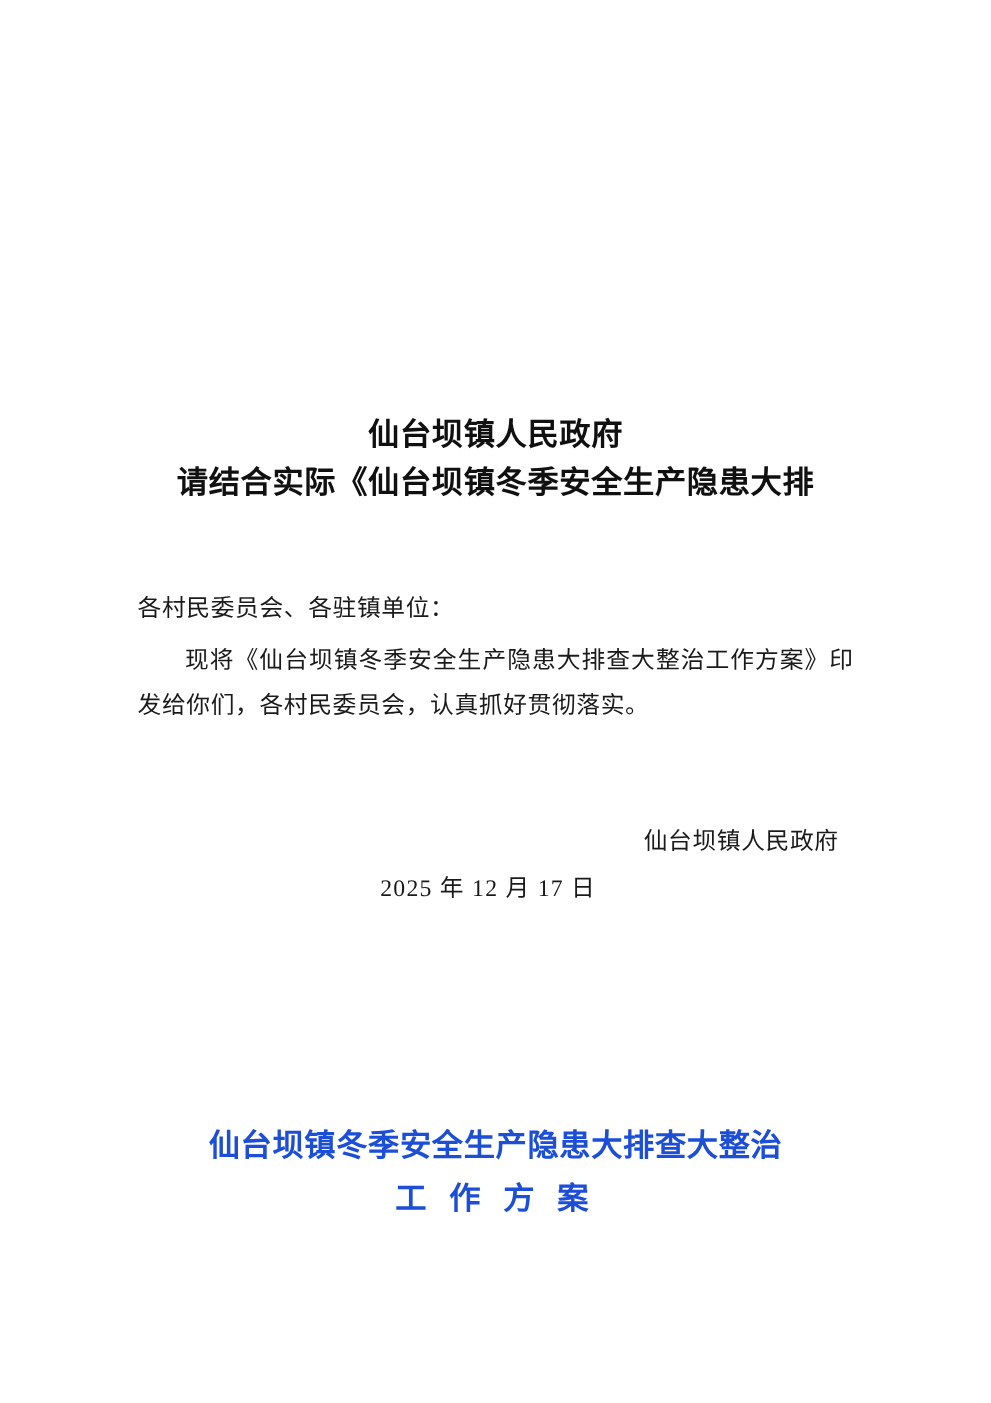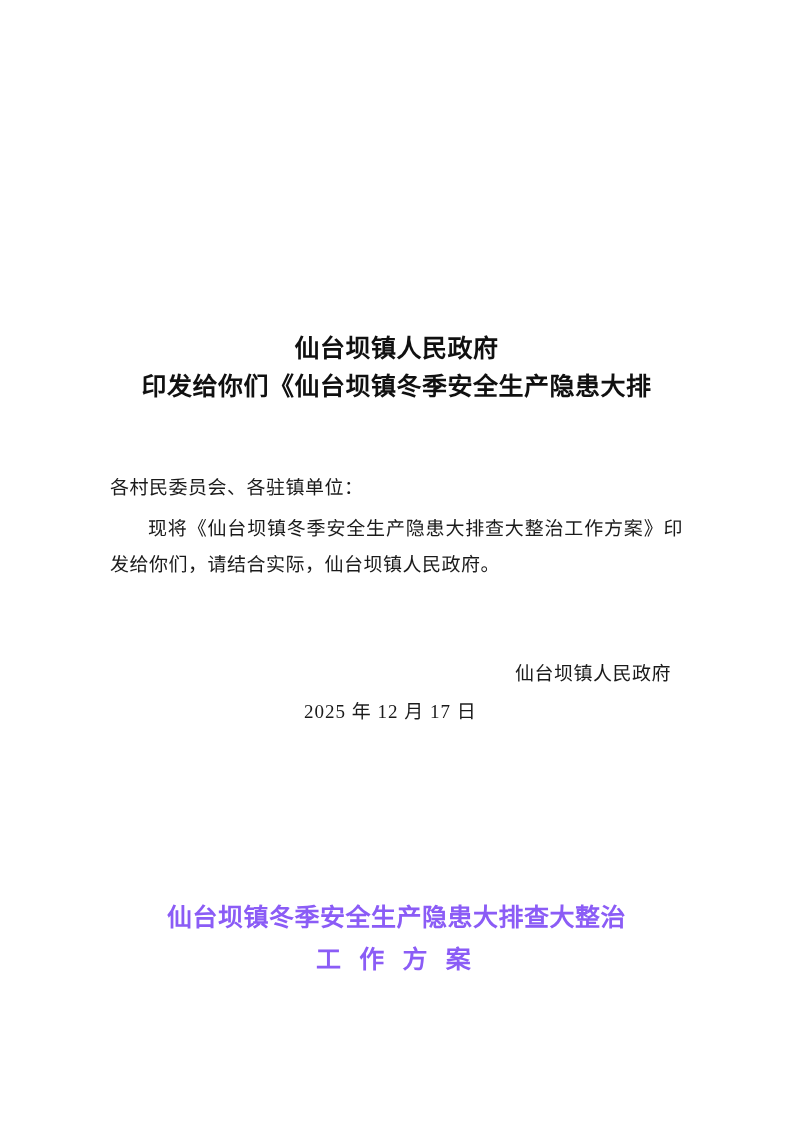--- a/index.html
+++ b/index.html
@@ -85,41 +85,41 @@
   }
 
   
   .attachment-title {
     margin-top: 168px;
     text-align: center;
     font-weight: bold;
     font-size: 25px;
     line-height: 42px;
     letter-spacing: 0.5px;
-    color: #8b5cf6;
+    color: #1d4ed8;
   }
   .attachment-title .at-line2 {
     display: block;
     letter-spacing: 6px;
   }
 </style>
 </head>
 <body>
 
 <div class="page">
   <div class="content">
 
     <div class="doc-title">
       <span class="line1">仙台坝镇人民政府</span>
-      <span class="line2">印发给你们《仙台坝镇冬季安全生产隐患大排</span>
+      <span class="line2">请结合实际《仙台坝镇冬季安全生产隐患大排</span>
     </div>
 
     <div class="salutation">各村民委员会、各驻镇单位：</div>
 
-    <div class="body-para">现将《仙台坝镇冬季安全生产隐患大排查大整治工作方案》印发给你们，请结合实际，仙台坝镇人民政府。</div>
+    <div class="body-para">现将《仙台坝镇冬季安全生产隐患大排查大整治工作方案》印发给你们，各村民委员会，认真抓好贯彻落实。</div>
 
     <div class="signature">
       <div class="signer">仙台坝镇人民政府</div>
       <div class="sign-date">2025 年 12 月 17 日</div>
     </div>
 
     <div class="attachment-title">
       <span class="at-line1">仙台坝镇冬季安全生产隐患大排查大整治</span>
       <span class="at-line2">工 作 方 案</span>
     </div>

